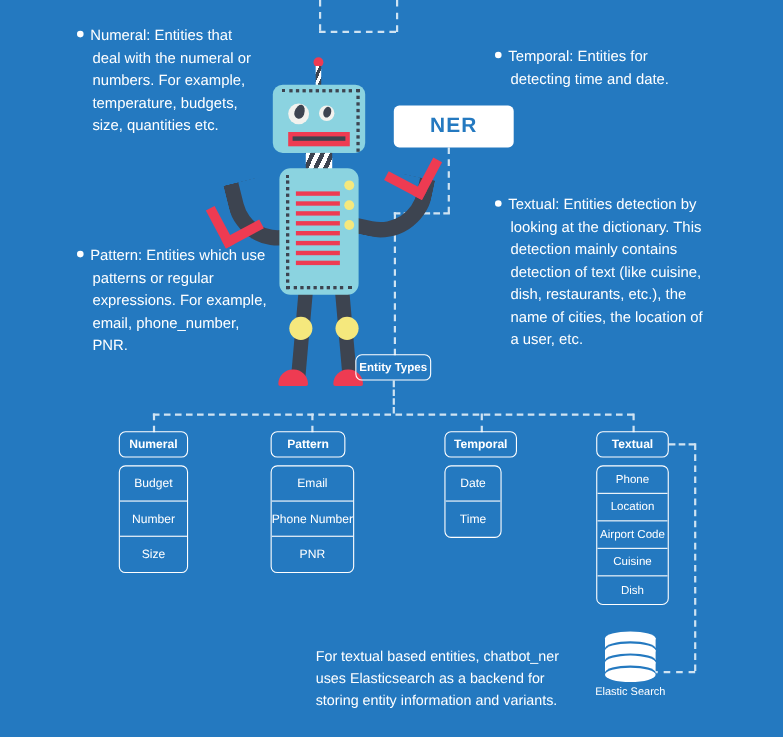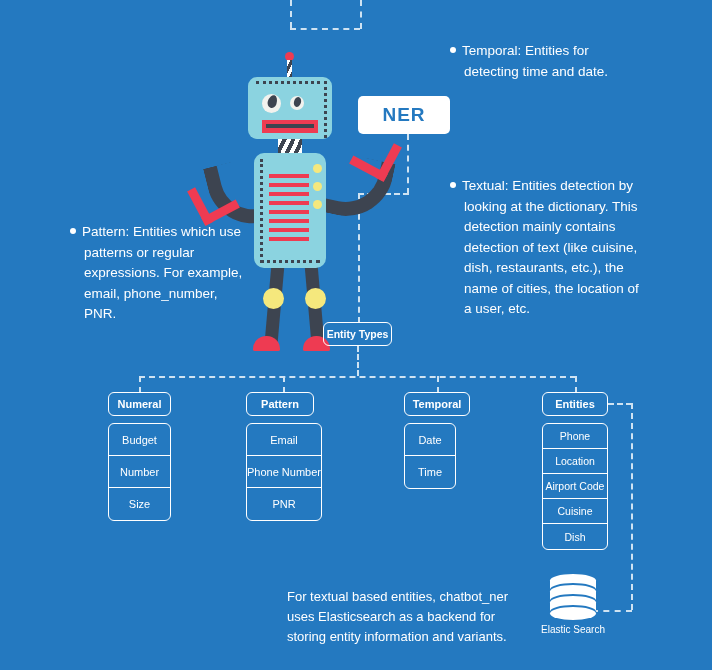--- a/index.html
+++ b/index.html
@@ -21,21 +21,21 @@
   }
   .note .body{display:inline;}
   #note-numeral{left:70px;top:22px;width:170px;}
   #note-temporal{left:450px;top:41px;width:180px;}
   #note-textual{left:450px;top:176px;width:190px;}
   #note-pattern{left:70px;top:222px;width:175px;}
   .note-hang{padding-left:14px;text-indent:-14px;}
 
   
   .ner-box{
-    position:absolute;left:358px;top:96px;width:92px;height:38px;
+    position:absolute;left:358px;top:96px;width:109px;height:38px;
     background:#ffffff;border-radius:5px;
     display:flex;align-items:center;justify-content:center;
     color:#2479c0;font-size:19px;font-weight:bold;letter-spacing:1px;
   }
 
   
   .dash-h{position:absolute;height:0;border-top:2px dashed #cfe3f2;}
   .dash-v{position:absolute;width:0;border-left:2px dashed #cfe3f2;}
 
   
@@ -186,20 +186,23 @@
     <div class="r line" style="top:185px;"></div>
     <div class="r dot-y" style="top:112px;"></div>
     <div class="r dot-y" style="top:130px;"></div>
     <div class="r dot-y" style="top:148px;"></div>
   </div>
 
   <div class="ner-box">
     <span>NER</span>
   </div>
 
+  <div class="note" id="note-numeral">
+    <div class="note-hang"><span class="bullet"></span><span class="body">Numeral: Entities that deal with the numeral or numbers. For example, temperature, budgets, size, quantities etc.</span></div>
+  </div>
   <div class="note" id="note-temporal">
     <div class="note-hang"><span class="bullet"></span><span class="body">Temporal: Entities for detecting time and date.</span></div>
   </div>
   <div class="note" id="note-textual">
     <div class="note-hang"><span class="bullet"></span><span class="body">Textual: Entities detection by looking at the dictionary. This detection mainly contains detection of text (like cuisine, dish, restaurants, etc.), the name of cities, the location of a user, etc.</span></div>
   </div>
   <div class="note" id="note-pattern">
     <div class="note-hang"><span class="bullet"></span><span class="body">Pattern: Entities which use patterns or regular expressions. For example, email, phone_number, PNR.</span></div>
   </div>
 
@@ -210,21 +213,21 @@
   <div class="node-head cat-head" id="head-numeral">
     <span>Numeral</span>
   </div>
   <div class="node-head cat-head" id="head-pattern">
     <span>Pattern</span>
   </div>
   <div class="node-head cat-head" id="head-temporal">
     <span>Temporal</span>
   </div>
   <div class="node-head cat-head" id="head-textual">
-    <span>Entities</span>
+    <span>Textual</span>
   </div>
 
   <div class="node-list" id="list-numeral">
     <div class="item">Budget</div>
     <div class="item">Number</div>
     <div class="item">Size</div>
   </div>
   <div class="node-list" id="list-pattern">
     <div class="item">Email</div>
     <div class="item">Phone Number</div>

